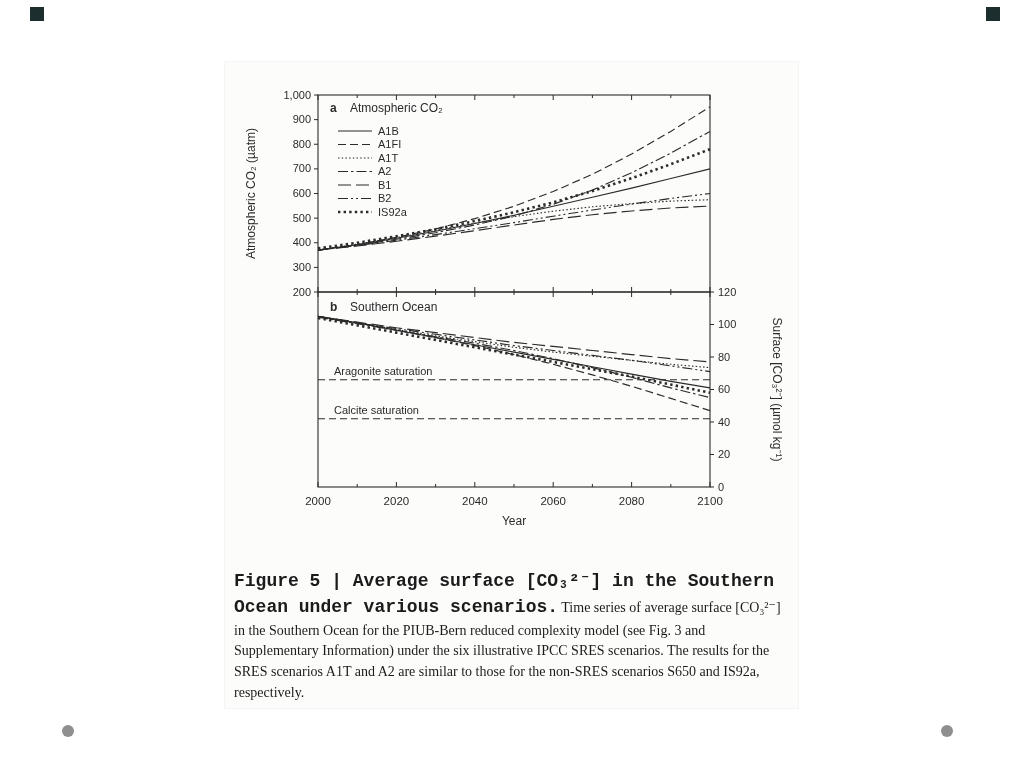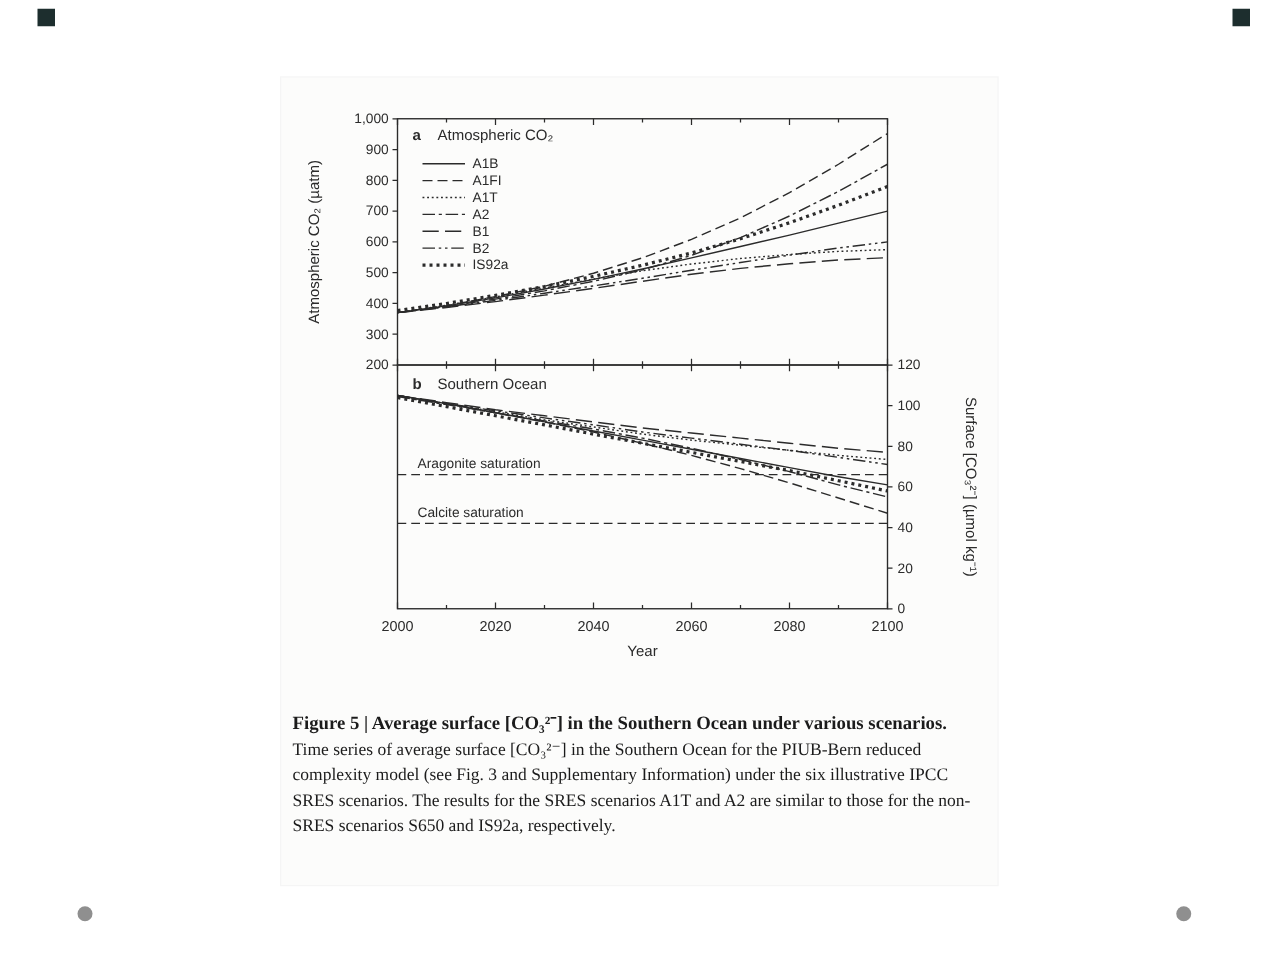--- a/index.html
+++ b/index.html
@@ -11,21 +11,21 @@
   .dot{position:absolute;width:12px;height:12px;border-radius:50%}
   .dot.bl{left:62px;top:725px}
   .dot.br{left:941px;top:725px}
   .figure{position:absolute;left:225px;top:62px;width:573px;height:646px;
           background:#fcfcfb;box-shadow:0 0 0 1px rgba(0,0,0,.04)}
   #figure-svg{display:block}
   svg text{font-family:"Liberation Sans",sans-serif}
   .caption{margin-top:26px;padding:0 9px;color:#1b1b1b;
            font-family:"Liberation Serif","DejaVu Serif",serif;
            font-size:14px;line-height:1.47;text-align:left}
-  .cap-bold{font-family:Liberation Serif, serif;font-weight:bold;font-size:15px}
+  .cap-bold{font-family:Liberation Mono, monospace;font-weight:bold;font-size:18px}
 </style>
 </head>
 <body>
 
 <div class="slide">
   <div class="sq tl" style="background: rgb(29, 46, 46);"></div>
   <div class="sq tr" style="background: rgb(29, 46, 46);"></div>
   <div class="dot bl" style="background: rgb(143, 143, 143);"></div>
   <div class="dot br" style="background: rgb(143, 143, 143);"></div>
 

